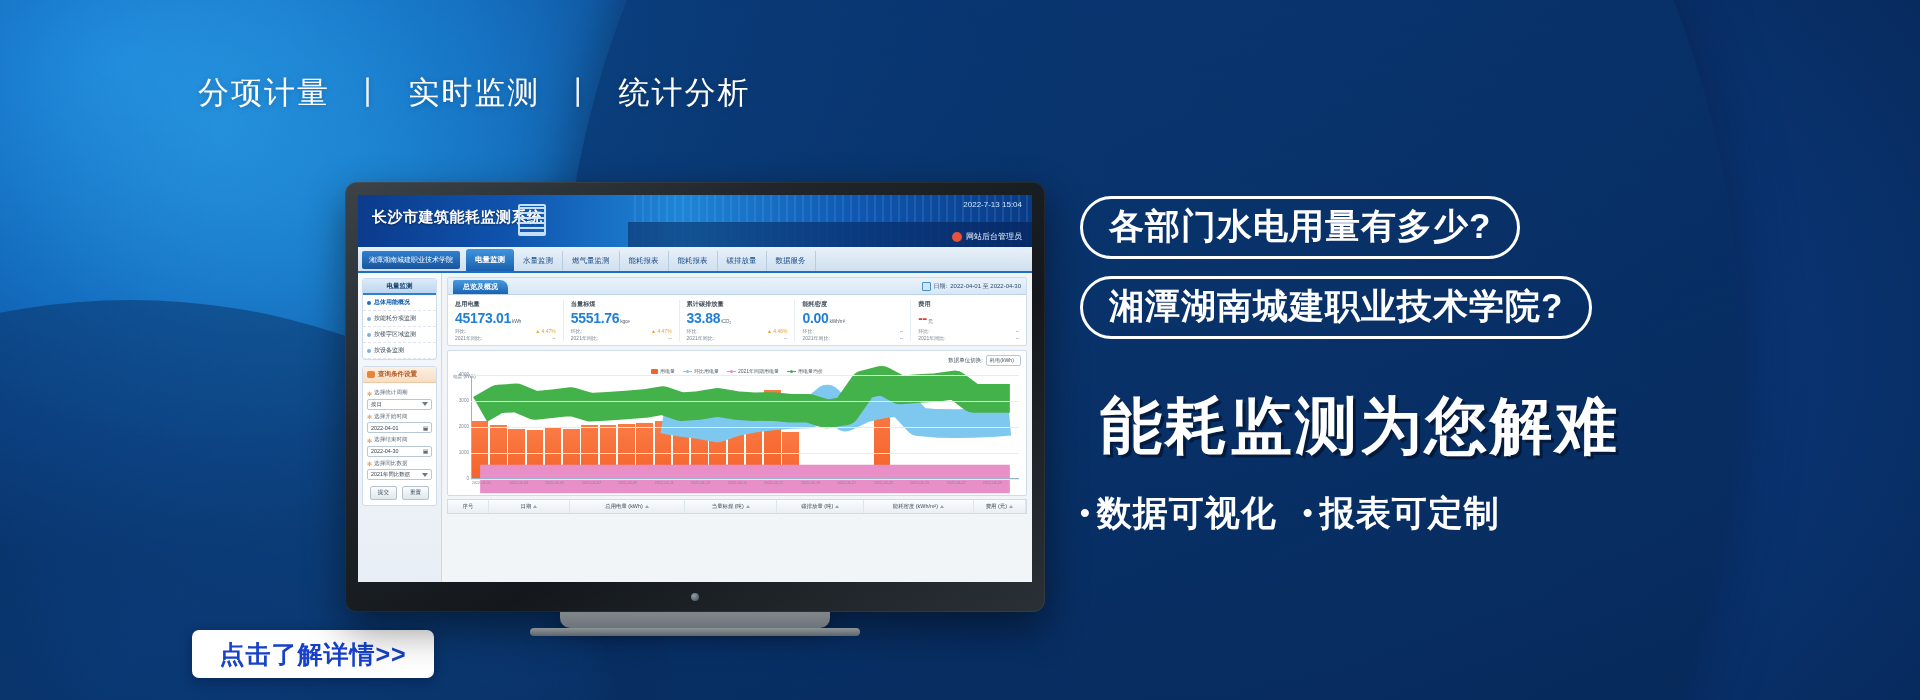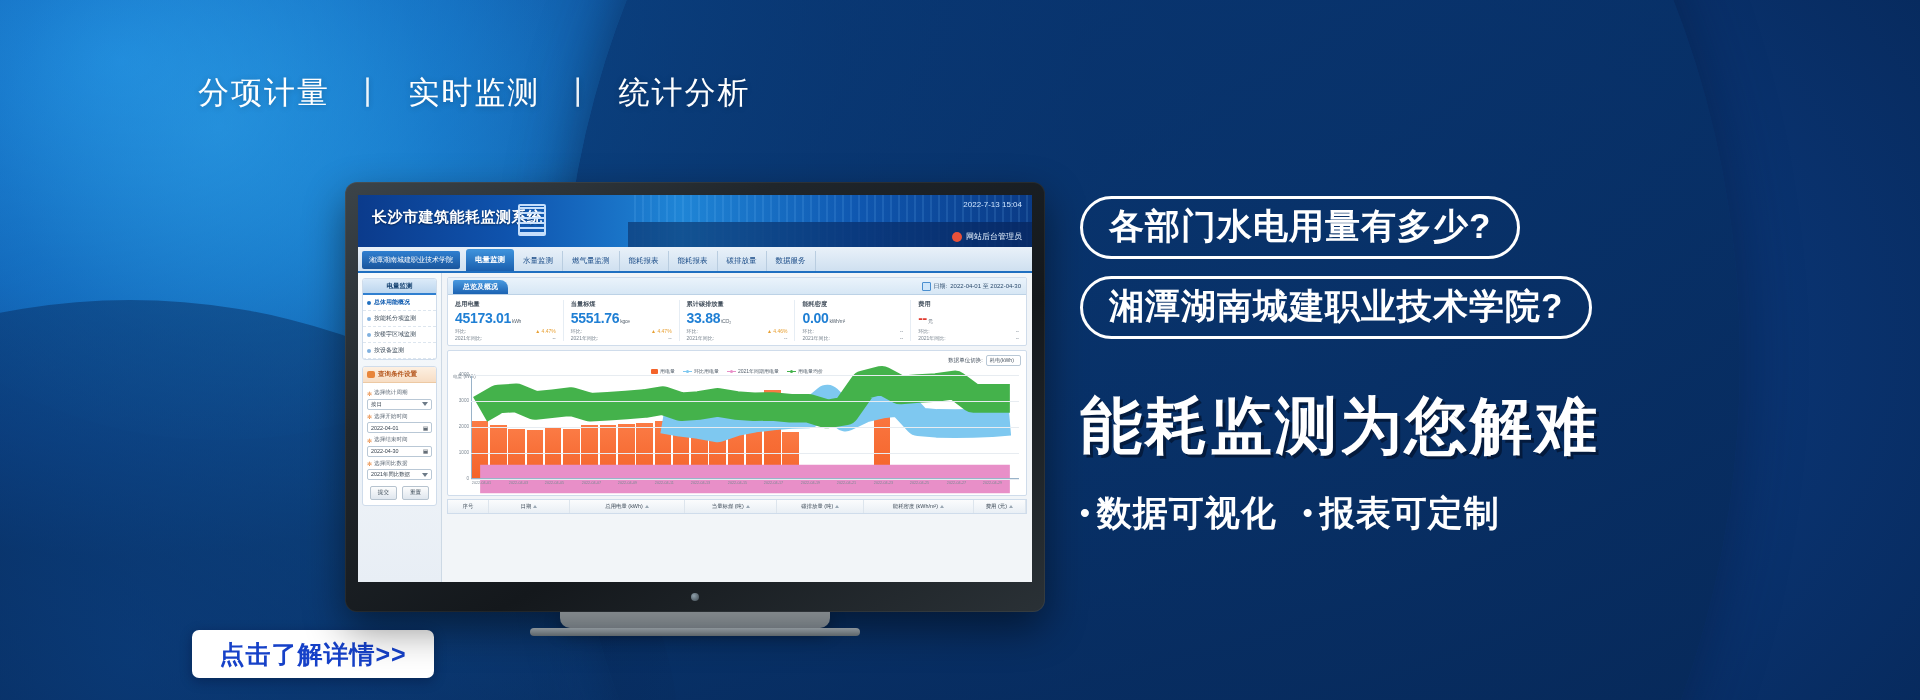--- a/index.html
+++ b/index.html
@@ -31,21 +31,21 @@
   .phone{position:absolute;right:52px;top:26px;display:flex;align-items:center;gap:14px;color:#fff;}
   .phone-ic{width:40px;height:40px;border:2.5px solid #fff;border-radius:50%;display:flex;align-items:center;justify-content:center;}
   .phone-ic svg{width:22px;height:22px;fill:#fff;}
   .phone-num{font-size:42px;font-weight:400;letter-spacing:1px;font-family:"DejaVu Sans",sans-serif;}
 
   
   .rcol{position:absolute;left:1080px;top:196px;width:620px;}
   .pill{display:inline-block;border:3px solid #fff;border-radius:34px;padding:7px 26px 11px 26px;margin-bottom:17px;
     color:#fff;font-size:35px;font-weight:700;letter-spacing:1px;line-height:1.12;white-space:nowrap;}
   .headline{margin-top:28px;color:#fff;font-size:62px;font-weight:700;letter-spacing:3px;white-space:nowrap;
-    text-shadow:3px 3px 0 rgba(3,20,48,.75);}
+    text-shadow:3px 3px 0 rgba(3,20,48,.75);margin-left:20px;}
   .subline{margin-top:22px;color:#fff;font-size:35px;font-weight:700;letter-spacing:1px;white-space:nowrap;}
   .subline .dot{font-size:28px;vertical-align:3px;padding-right:6px;}
   .subline .gap{display:inline-block;width:26px;}
 
   
   .cta{position:absolute;left:192px;top:630px;width:242px;height:48px;background:#fff;border-radius:7px;
     display:flex;align-items:center;justify-content:center;color:#1641c8;font-size:25px;font-weight:700;letter-spacing:1px;
     box-shadow:0 3px 12px rgba(0,10,40,.35);cursor:pointer;}
 
   

